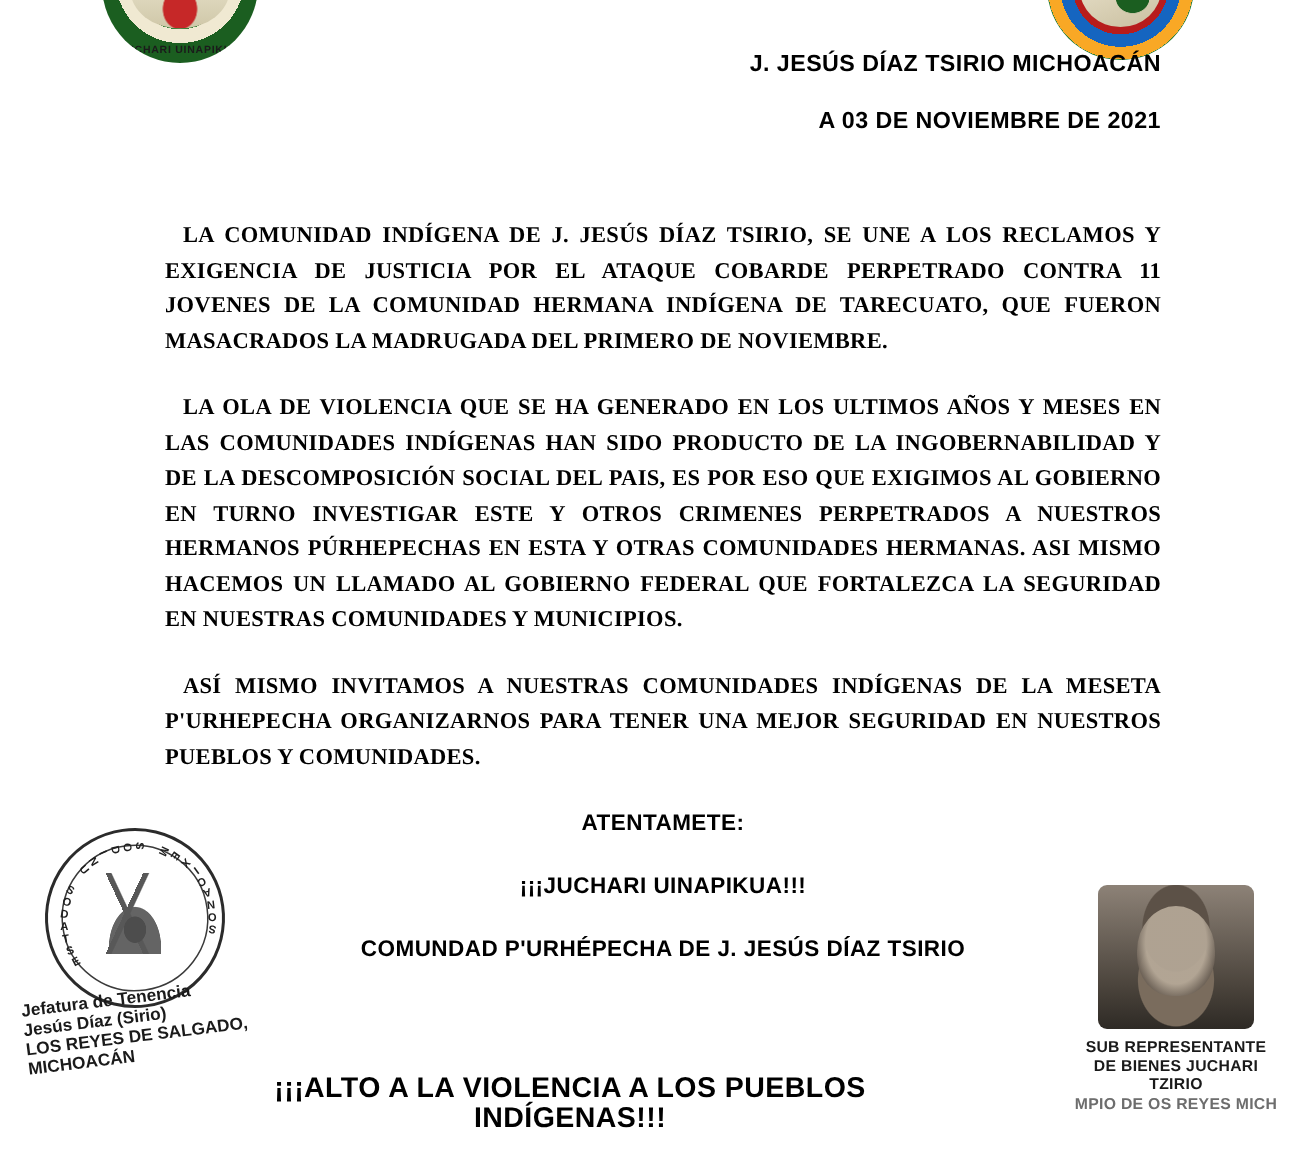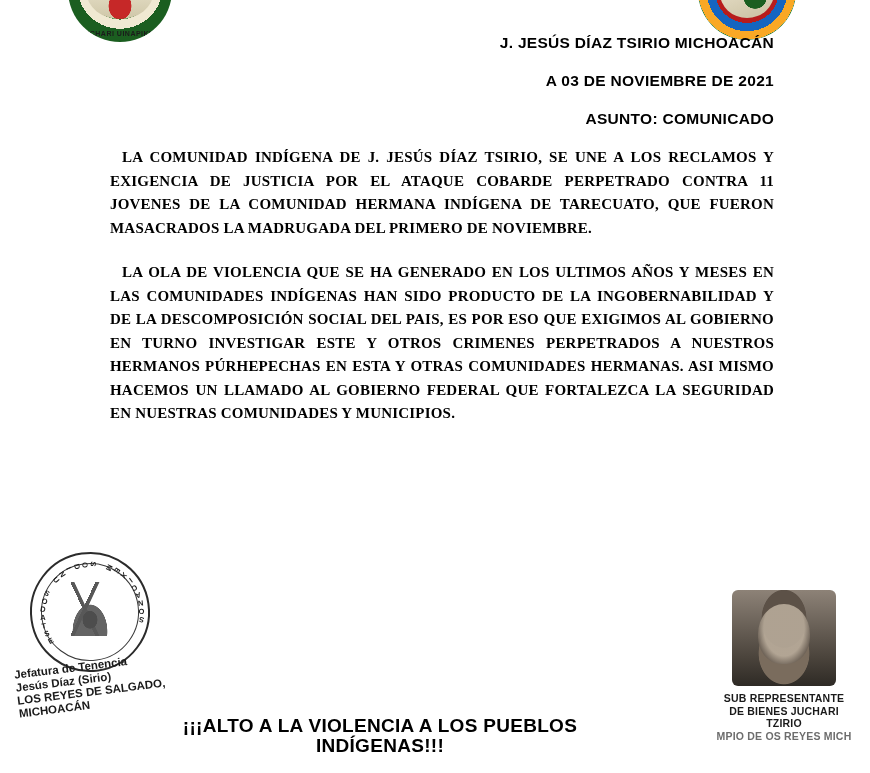--- a/index.html
+++ b/index.html
@@ -277,28 +277,33 @@
 
   <div class="logo-top-left">
     <div class="logo-caption">JUCHARI UINAPIKUA</div>
   </div>
 
   <div class="logo-top-right"></div>
 
   <div class="header-block">
     <div class="header-line">J. JESÚS DÍAZ TSIRIO MICHOACÁN</div>
     <div class="header-line">A 03 DE NOVIEMBRE DE 2021</div>
-    <div class="header-line">ASUNTO: COMUNICADO</div>
   </div>
 
   <div class="body-block">
     <p class="para" style="text-indent: 12px;">LA COMUNIDAD INDÍGENA DE J. JESÚS DÍAZ TSIRIO, SE UNE A LOS RECLAMOS Y EXIGENCIA DE JUSTICIA POR EL ATAQUE COBARDE PERPETRADO CONTRA 11 JOVENES DE LA COMUNIDAD HERMANA INDÍGENA DE TARECUATO, QUE FUERON MASACRADOS LA MADRUGADA DEL PRIMERO DE NOVIEMBRE.</p>
     <p class="para" style="text-indent: 12px;">LA OLA DE VIOLENCIA QUE SE HA GENERADO EN LOS ULTIMOS AÑOS Y MESES EN LAS COMUNIDADES INDÍGENAS HAN SIDO PRODUCTO DE LA INGOBERNABILIDAD Y DE LA DESCOMPOSICIÓN SOCIAL DEL PAIS, ES POR ESO QUE EXIGIMOS AL GOBIERNO EN TURNO INVESTIGAR ESTE Y OTROS CRIMENES PERPETRADOS A NUESTROS HERMANOS PÚRHEPECHAS EN ESTA Y OTRAS COMUNIDADES HERMANAS. ASI MISMO HACEMOS UN LLAMADO AL GOBIERNO FEDERAL QUE FORTALEZCA LA SEGURIDAD EN NUESTRAS COMUNIDADES Y MUNICIPIOS.</p>
-  </div>
-
+    <p class="para" style="text-indent: 12px;">ASÍ MISMO INVITAMOS A NUESTRAS COMUNIDADES INDÍGENAS DE LA MESETA P'URHEPECHA ORGANIZARNOS PARA TENER UNA MEJOR SEGURIDAD EN NUESTROS PUEBLOS Y COMUNIDADES.</p>
+  </div>
+
+  <div class="closing">
+    <div class="c-line">ATENTAMETE:</div>
+    <div class="c-line">¡¡¡JUCHARI UINAPIKUA!!!</div>
+    <div class="c-line">COMUNDAD P'URHÉPECHA DE J. JESÚS DÍAZ TSIRIO</div>
+  </div>
 
   <div class="slogans">
     <div class="slogan">¡¡¡ALTO A LA VIOLENCIA A LOS PUEBLOS INDÍGENAS!!!</div>
     <div class="slogan">¡¡¡ALTO AL TERRORISMO DE ESTADO!!!</div>
   </div>
 
   <div class="seal">
     <div class="ring">
       <div class="ring-text">
           <span style="transform: rotate(-110deg) translate(0px, -52px) rotate(90deg);">E</span>

